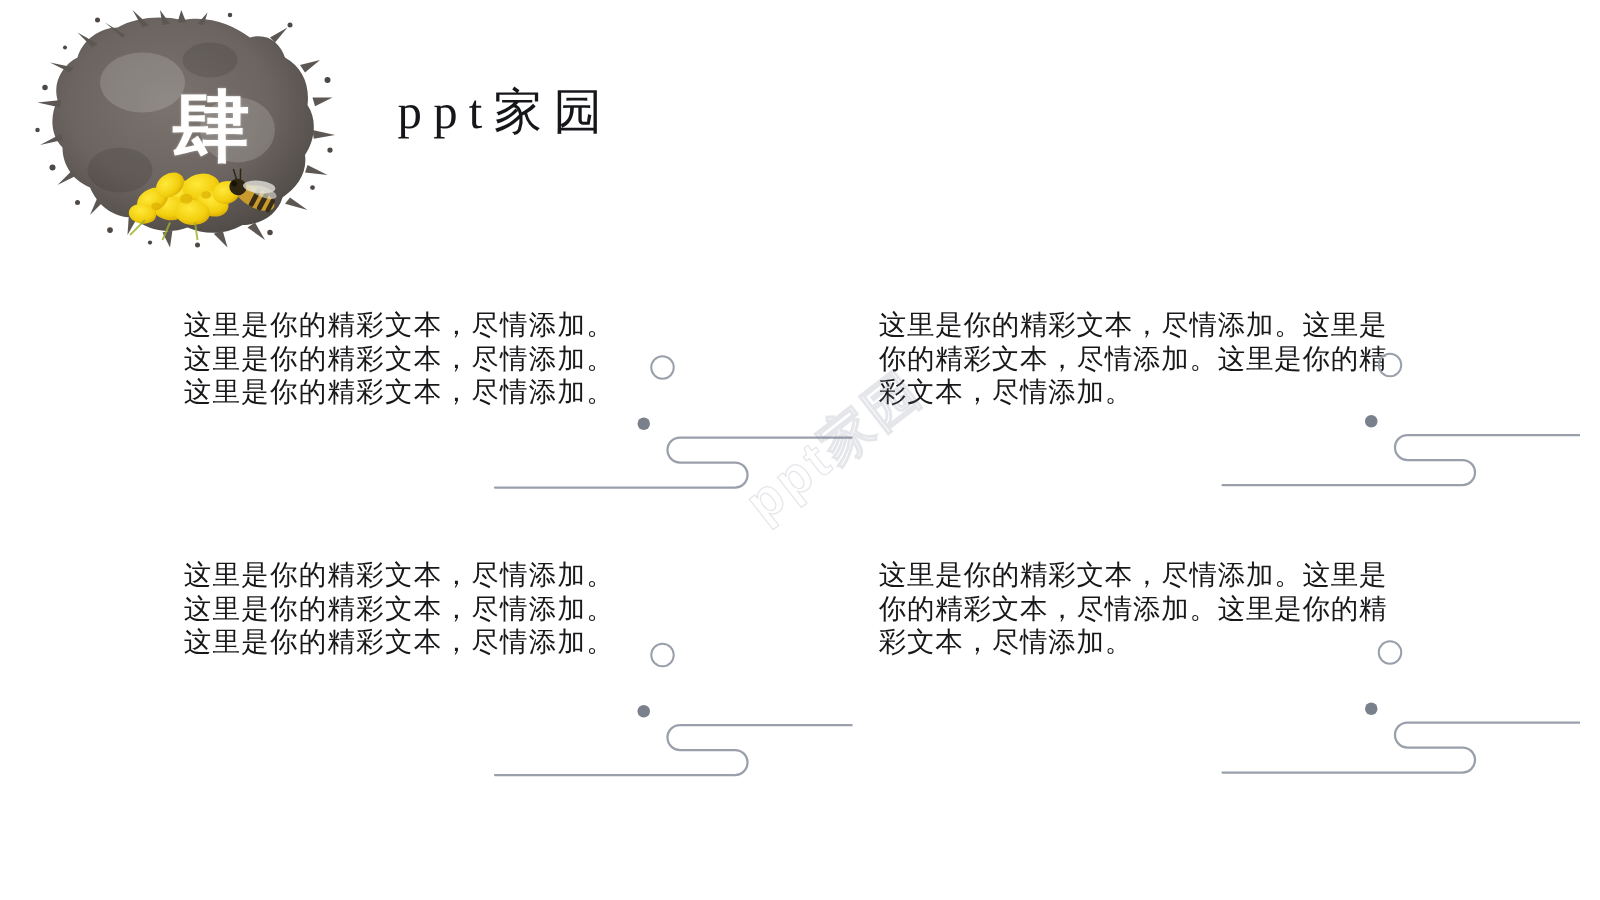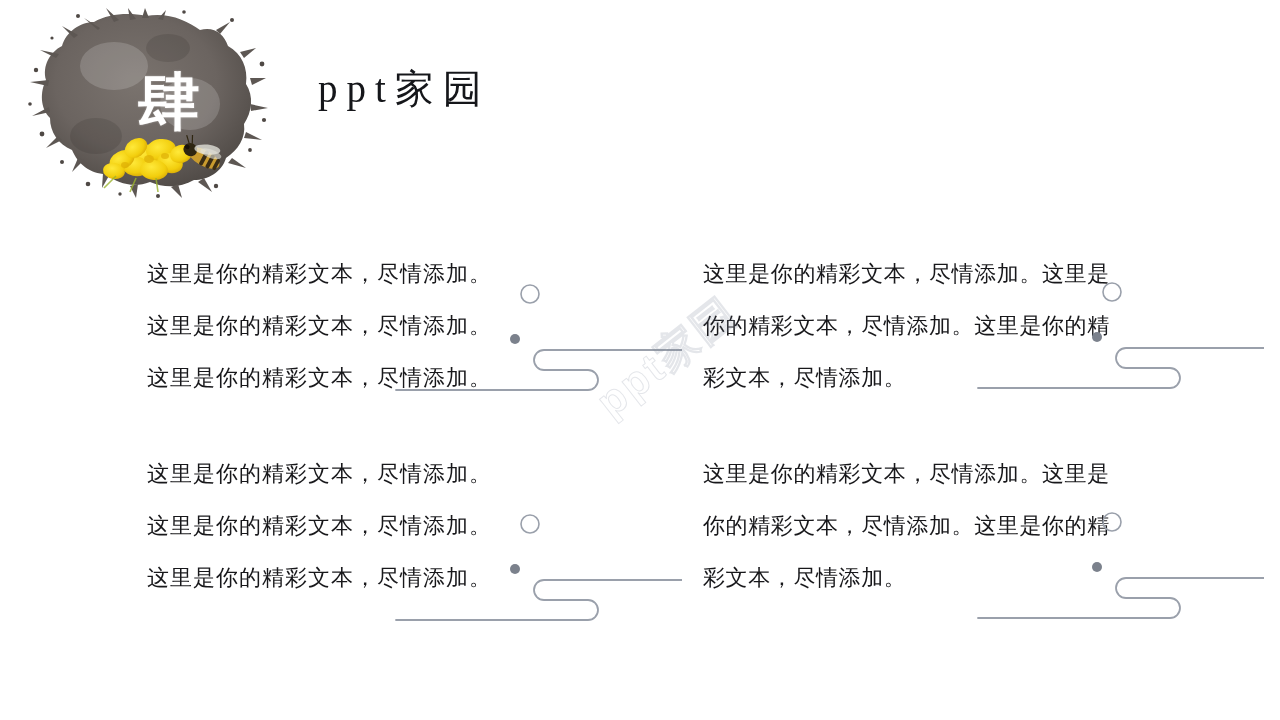--- a/index.html
+++ b/index.html
@@ -71,23 +71,23 @@
     font-size: 39px;
     font-weight: 400;
     color: #15161a;
     letter-spacing: 9px;
     white-space: nowrap;
   }
 
   
   .text-block {
     position: absolute;
-    font-family: Liberation Serif, serif;
+    font-family: Liberation Mono, monospace;
     font-size: 22px;
-    line-height: 52px;
+    line-height: 27px;
     color: #18181b;
     letter-spacing: 1.0px;
     white-space: pre-line;
   }
   .text-block.wrap {
     white-space: normal;
     letter-spacing: 0.6px;
   }
 
   #block-tl { left: 147px; top: 248px; width: 400px; }

